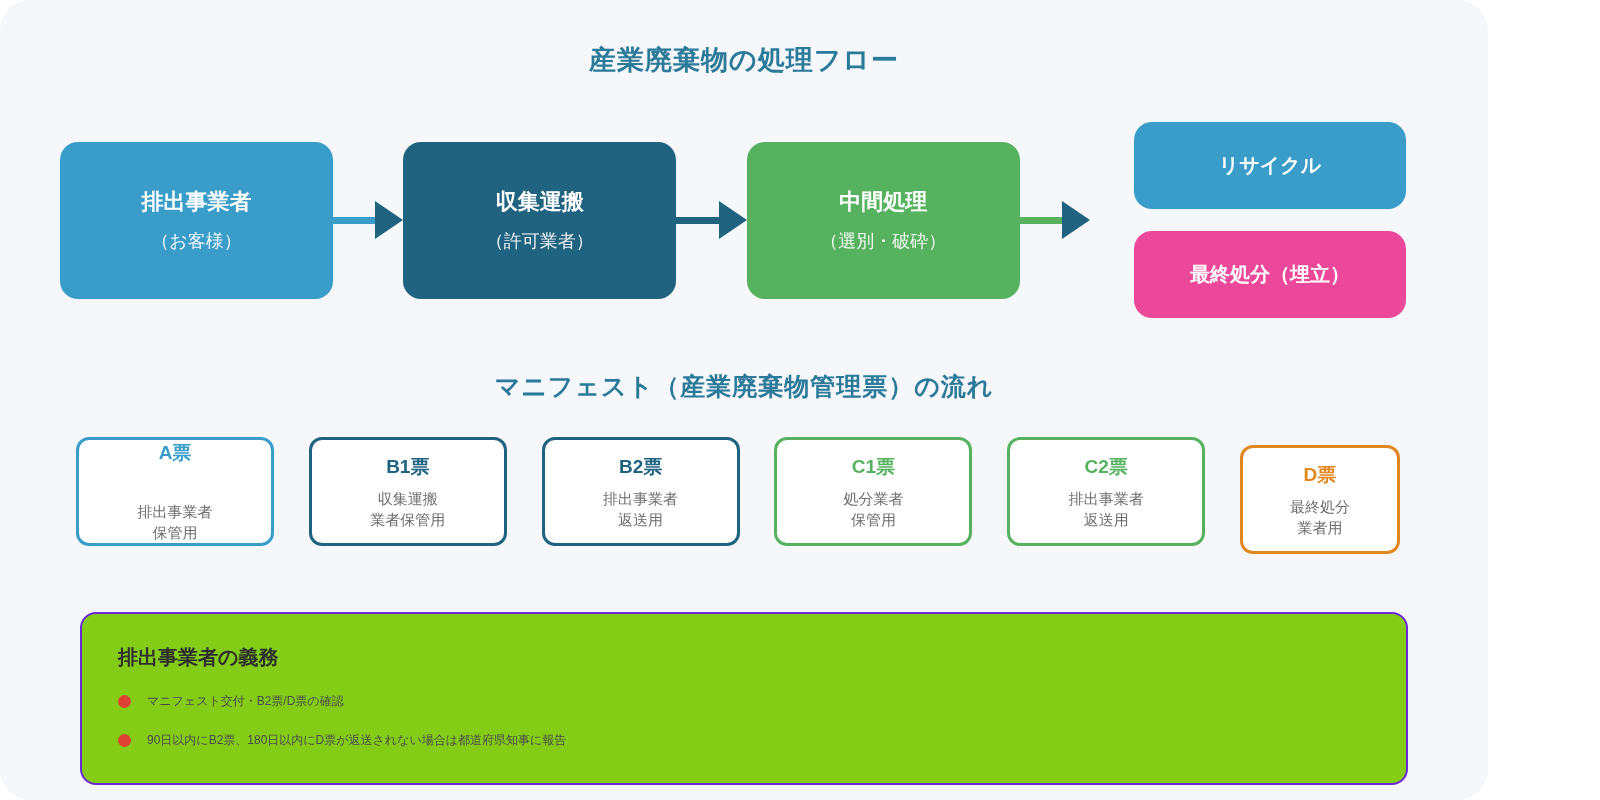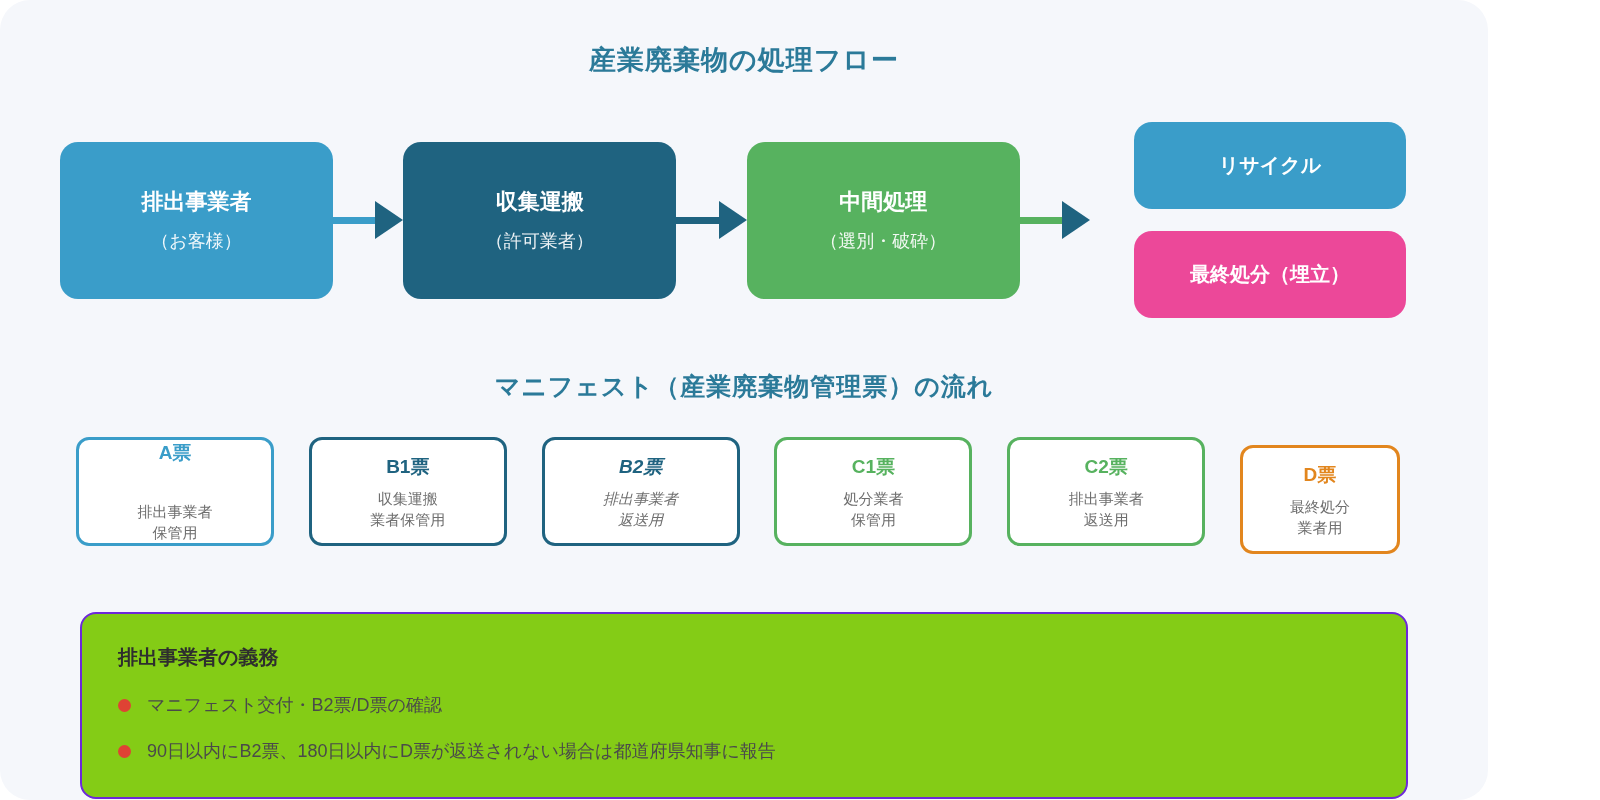--- a/index.html
+++ b/index.html
@@ -133,21 +133,21 @@
     align-items: center;
     margin-top: 22px;
   }
   .panel .bullet-dot {
     width: 13px; height: 13px;
     border-radius: 50%;
     margin-right: 16px;
     flex: none;
   }
   .panel .bullet-text {
-    font-size: 18px;
+    font-size: 12px;
     color: #4a4a4a;
   }
 </style>
 </head>
 <body>
 
 <div class="canvas">
 
   <div class="section-title title-main">産業廃棄物の処理フロー</div>
 
@@ -199,21 +199,21 @@
       <div class="mc-desc">排出事業者
 保管用</div>
     </div>
 
     <div class="mcard" style="border-color: rgb(31, 99, 128);">
       <div class="mc-label" style="color: rgb(31, 99, 128);">B1票</div>
       <div class="mc-desc">収集運搬
 業者保管用</div>
     </div>
 
-    <div class="mcard" style="border-color: rgb(31, 99, 128); font-style: italic;">
+    <div class="mcard" style="border-color: rgb(31, 99, 128);">
       <div class="mc-label" style="color: rgb(31, 99, 128);">B2票</div>
       <div class="mc-desc">排出事業者
 返送用</div>
     </div>
 
     <div class="mcard" style="border-color: rgb(87, 178, 95);">
       <div class="mc-label" style="color: rgb(87, 178, 95);">C1票</div>
       <div class="mc-desc">処分業者
 保管用</div>
     </div>

